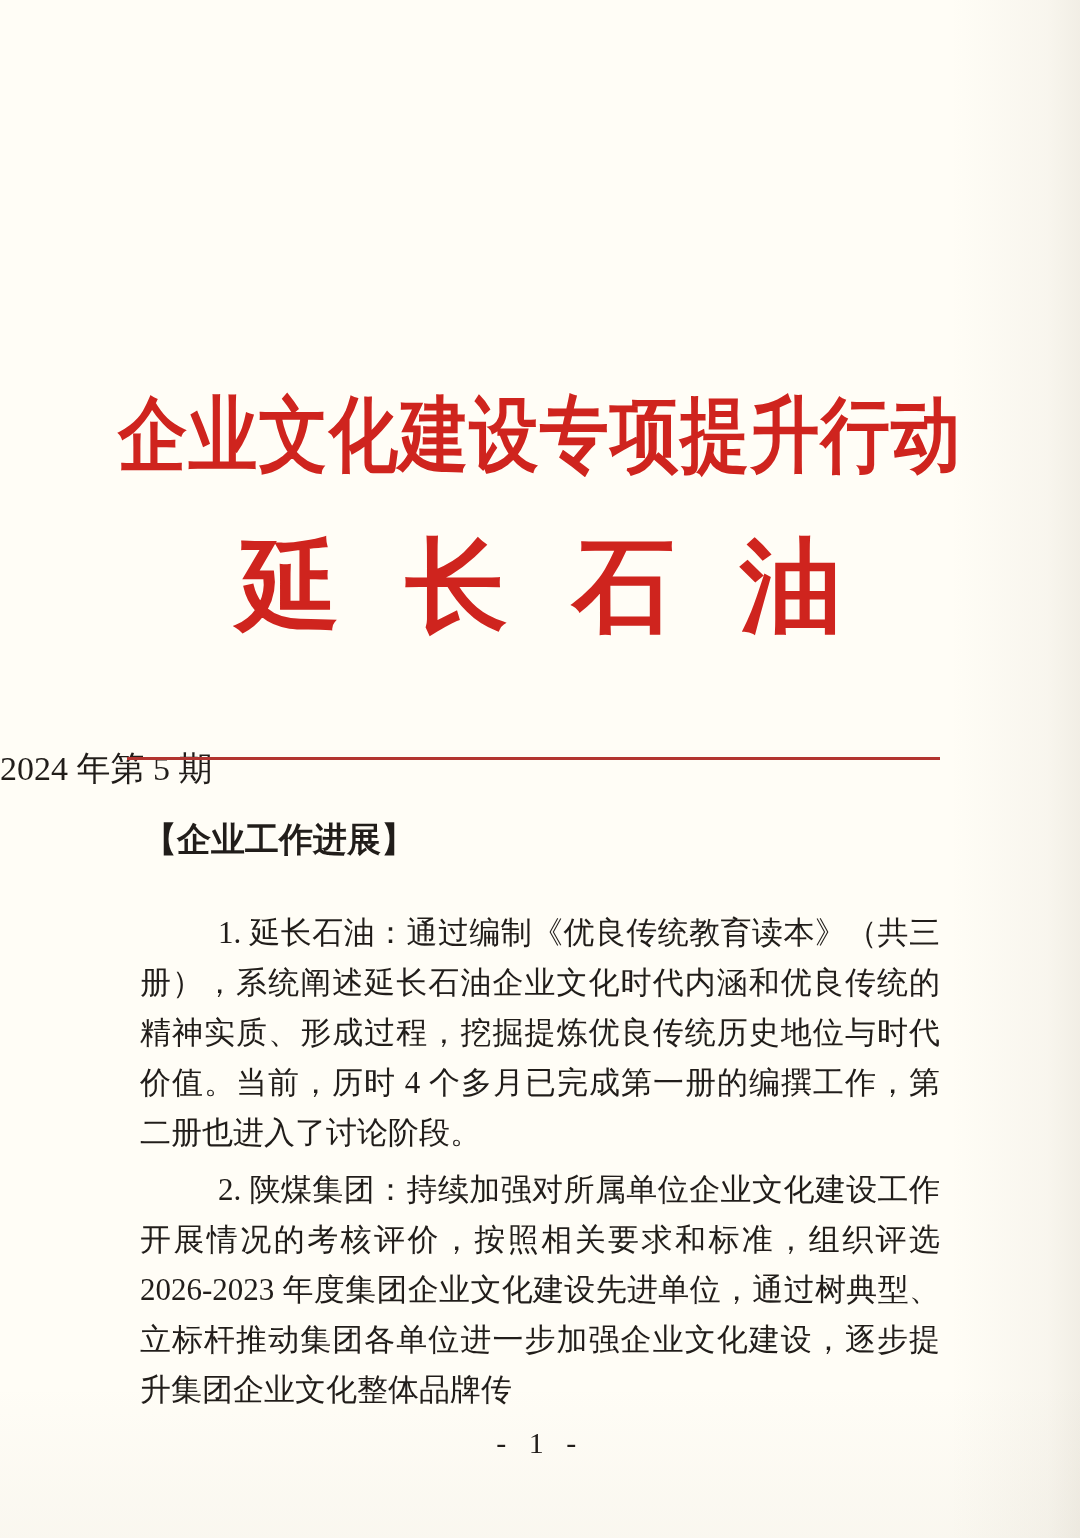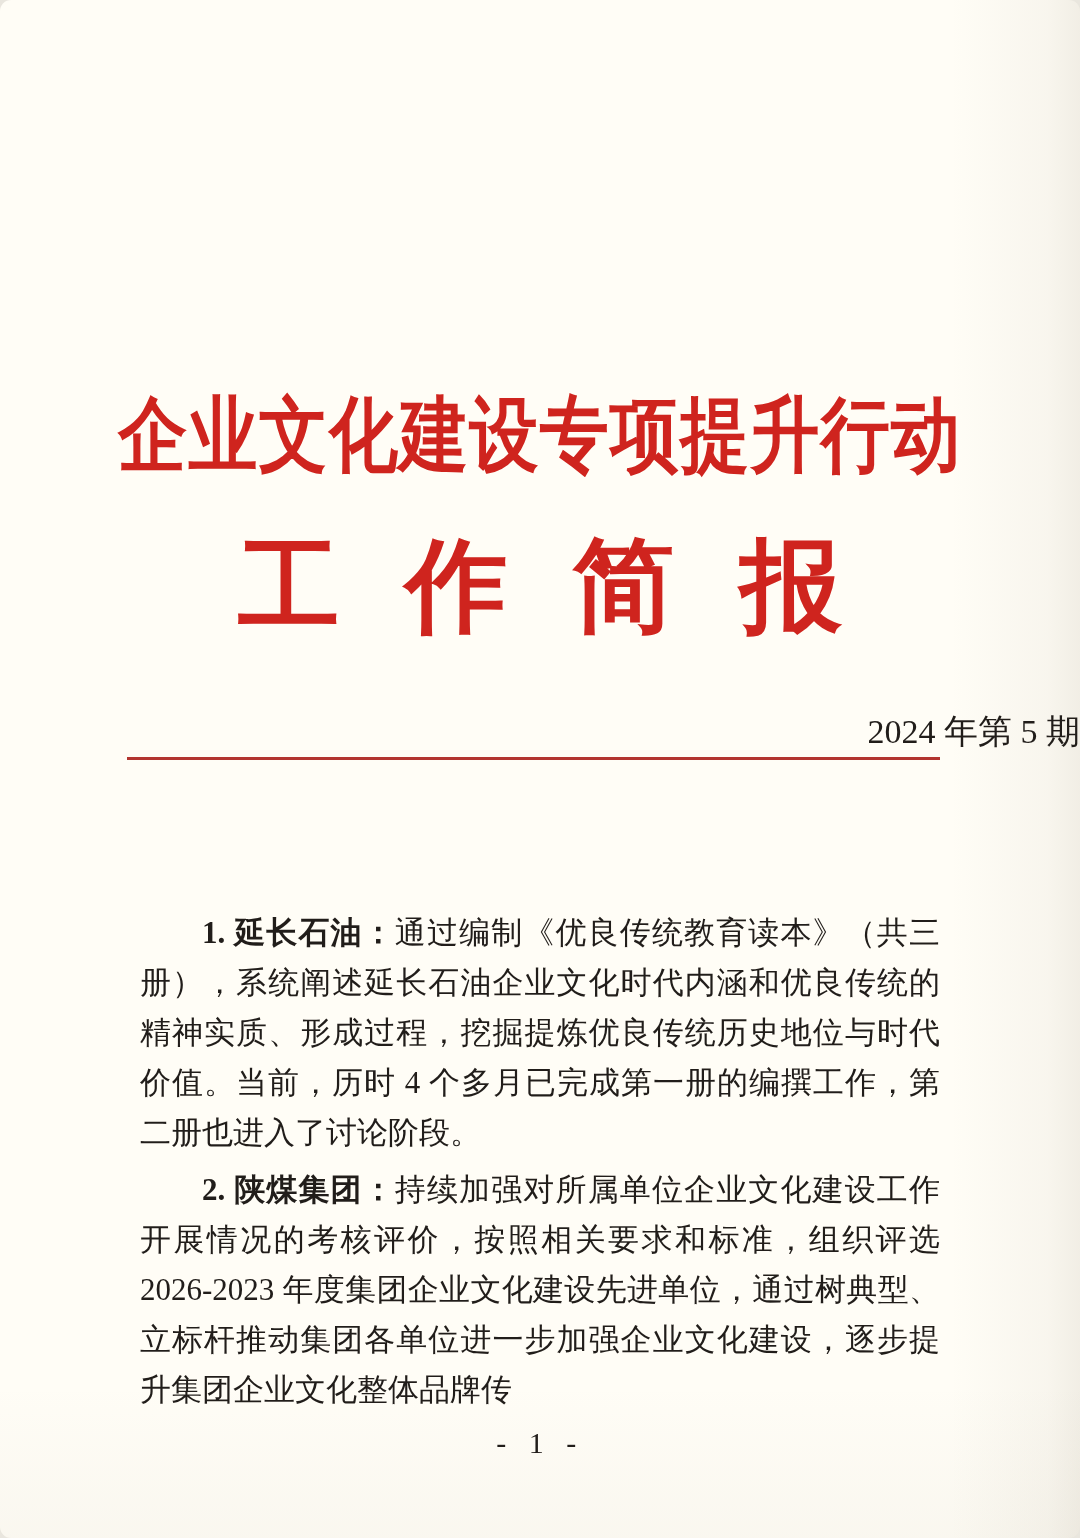--- a/index.html
+++ b/index.html
@@ -12,21 +12,20 @@
     width: 1080px;
     height: 1538px;
     margin: 0 auto;
     background-color: var(--paper, #fffdf6);
     background-image:
       linear-gradient(90deg, rgba(0,0,0,0) 88%, rgba(120,105,80,0.05) 97%, rgba(120,105,80,0.10) 100%),
       linear-gradient(180deg, rgba(0,0,0,0) 90%, rgba(120,105,80,0.04) 100%);
     font-family: "Liberation Serif", "DejaVu Serif", serif;
     color: var(--ink, #211d1a);
     overflow: hidden;
-    border-radius: 11px;
   }
 
   
   .title1-wrap {
     position: absolute;
     top: 392px;
     left: 0;
     width: 100%;
     text-align: center;
     white-space: nowrap;
@@ -50,24 +49,24 @@
     font-size: 102px;
     font-weight: bold;
     line-height: 1.15;
     color: var(--accent-red, #cf241e);
     letter-spacing: 0.64em;
     text-indent: 0.64em;
     white-space: nowrap;
   }
   .issue {
     position: absolute;
-    top: 712px;
+    top: 749px;
     left: 0;
     width: 100%;
-    text-align: right;
+    text-align: left;
     font-size: 34px;
     line-height: 1.2;
     color: var(--ink, #211d1a);
   }
   .rule {
     position: absolute;
     top: 757px;
     left: 127px;
     width: 813px;
     height: 3px;
@@ -93,21 +92,22 @@
   .content p {
     margin: 0 0 7px 0;
     font-size: 31px;
     line-height: 50px;
     text-indent: 2em;
     text-align: justify;
     text-justify: inter-ideograph;
     color: var(--ink, #211d1a);
   }
   .content p .lead {
-    font-weight: bold;
+    font-weight: normal;
+    margin-left: 16px;
   }
 
   
   .footer {
     position: absolute;
     top: 1426px;
     left: 0;
     width: 100%;
     text-align: center;
   }
@@ -119,26 +119,27 @@
 </style>
 </head>
 <body>
 
 <div class="page">
 
   <div class="title1-wrap">
     <div class="title1">企业文化建设专项提升行动</div>
   </div>
 
-  <div class="title2">工作简报</div>
+  <div class="title2">延长石油</div>
 
   <div class="issue">2024 年第 5 期</div>
 
   <div class="rule"></div>
 
+  <div class="section-heading">【企业工作进展】</div>
 
   <div class="content">
     <p><span class="lead">1. 延长石油：</span><span>通过编制《优良传统教育读本》（共三册），系统阐述延长石油企业文化时代内涵和优良传统的精神实质、形成过程，挖掘提炼优良传统历史地位与时代价值。当前，历时 4 个多月已完成第一册的编撰工作，第二册也进入了讨论阶段。</span></p>
 
     <p><span class="lead">2. 陕煤集团：</span><span>持续加强对所属单位企业文化建设工作开展情况的考核评价，按照相关要求和标准，组织评选 2026-2023 年度集团企业文化建设先进单位，通过树典型、立标杆推动集团各单位进一步加强企业文化建设，逐步提升集团企业文化整体品牌传</span></p>
   </div>
 
   <div class="footer">
     <span class="page-number">- 1 -</span>
   </div>

